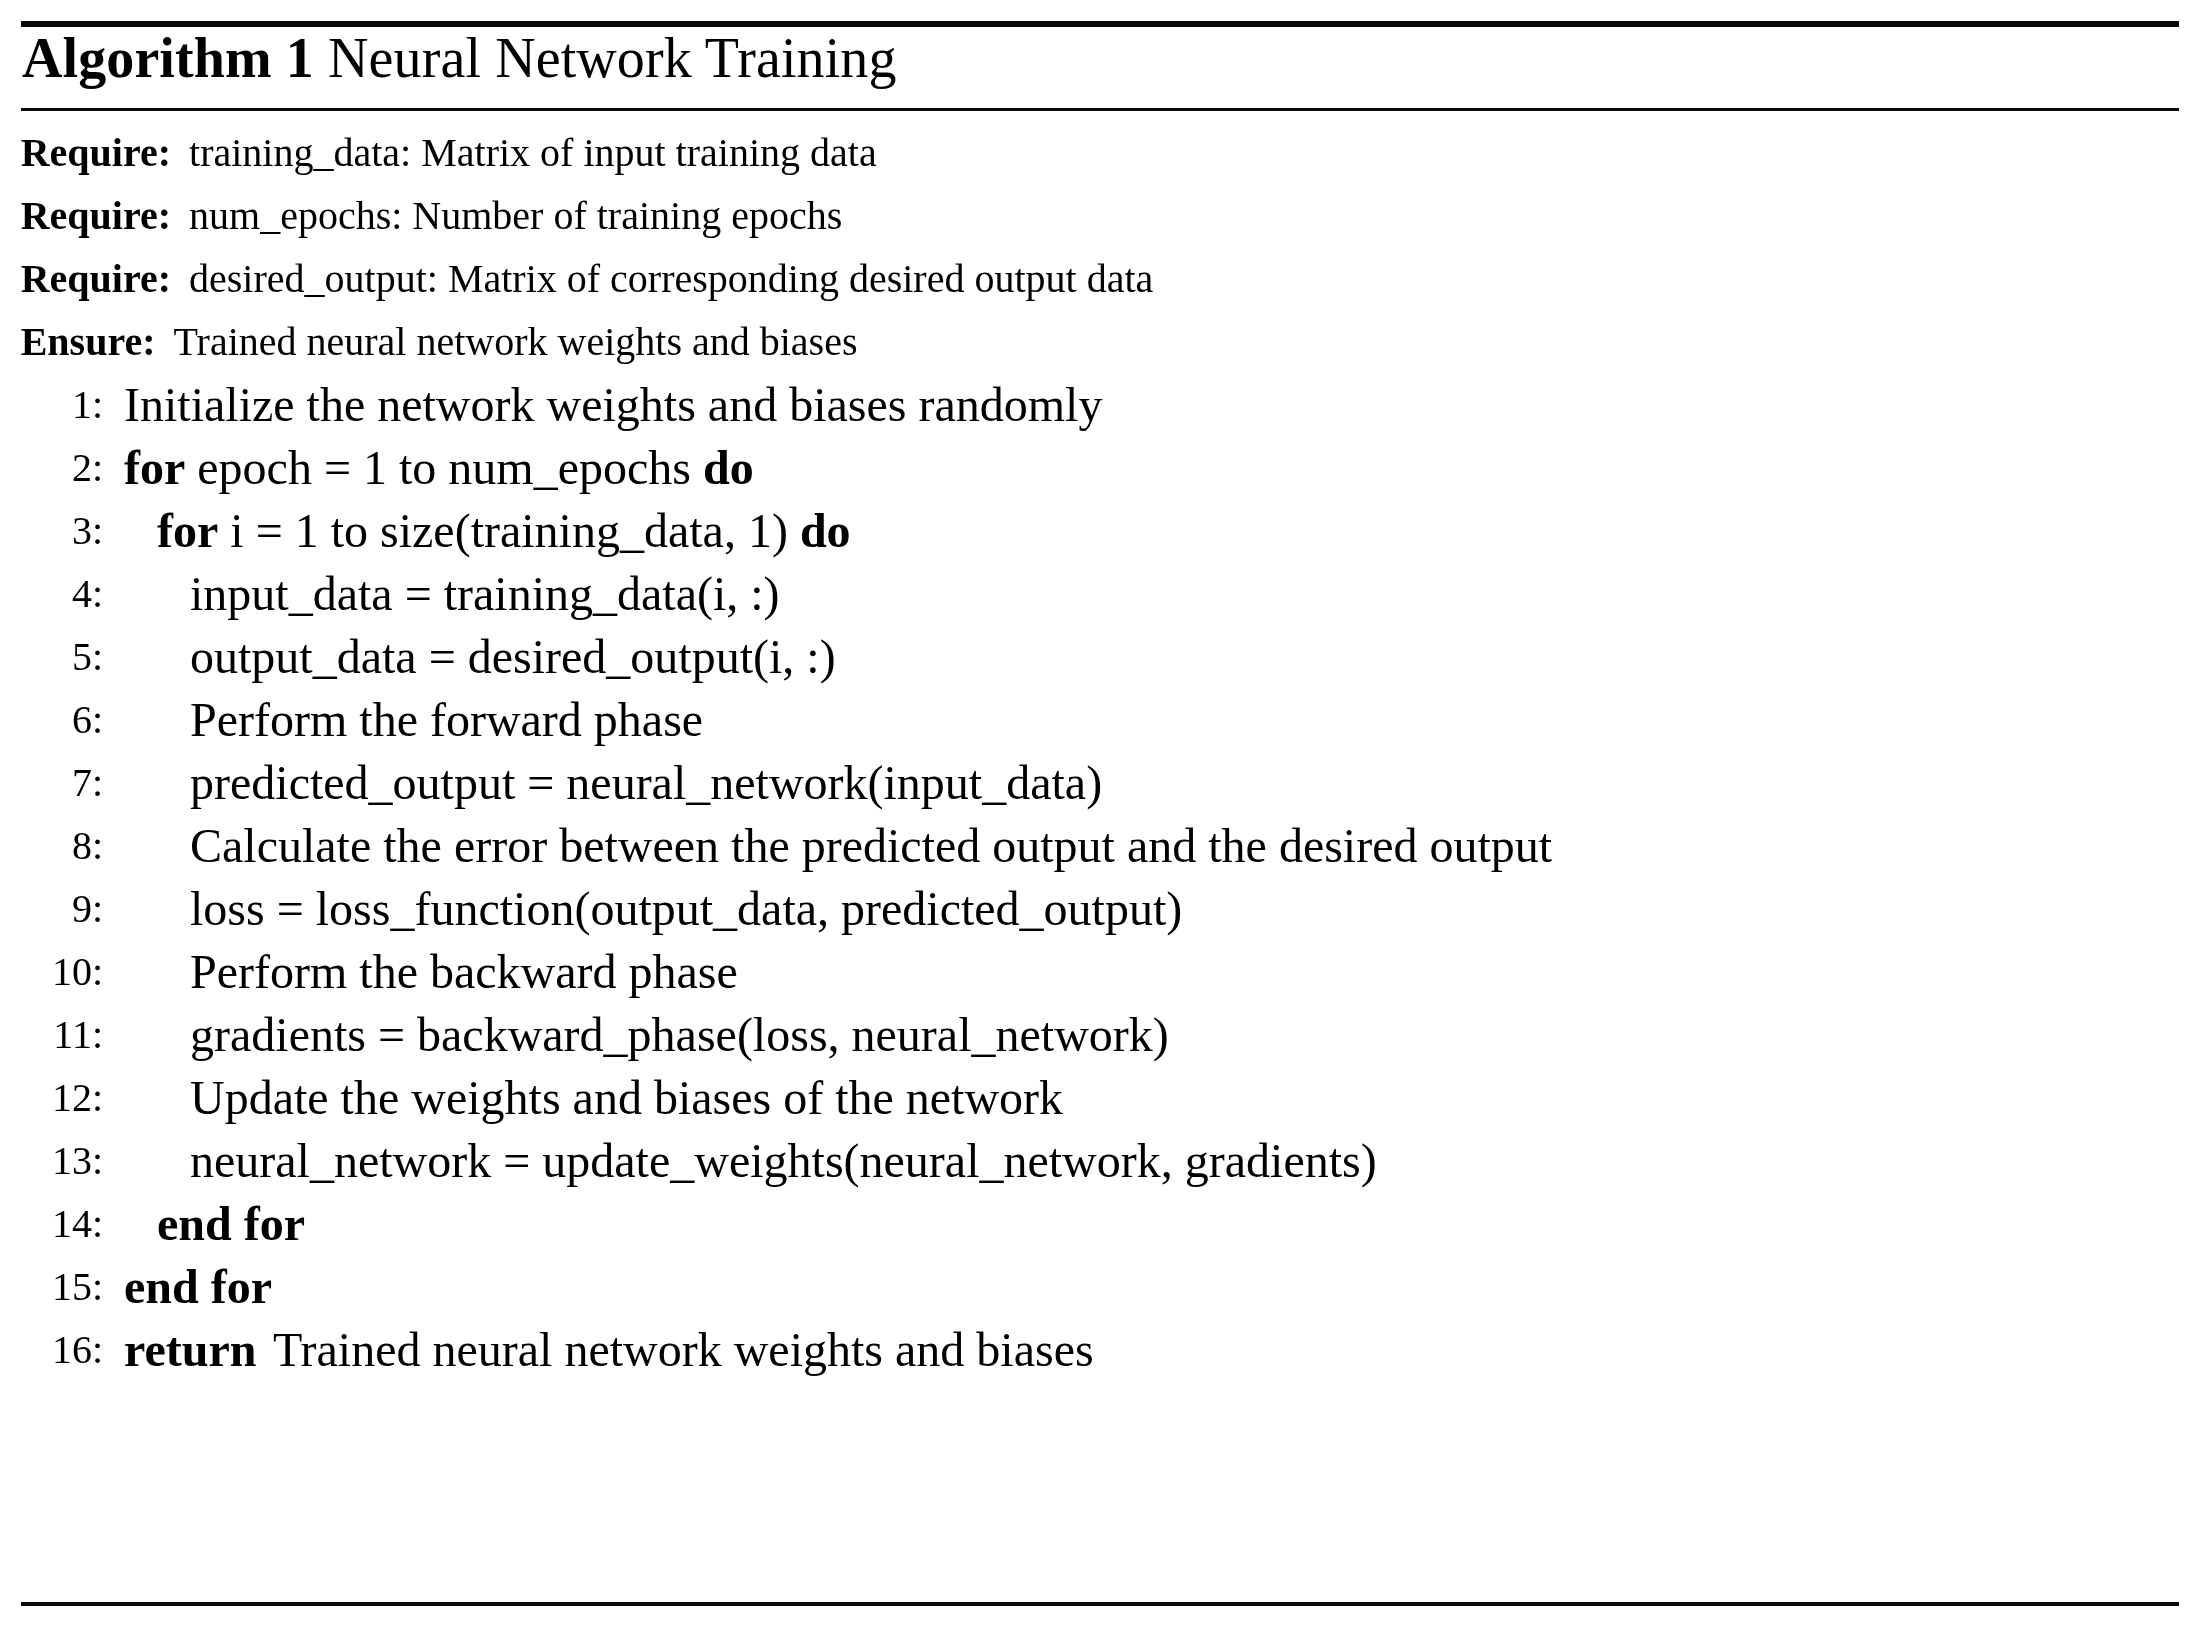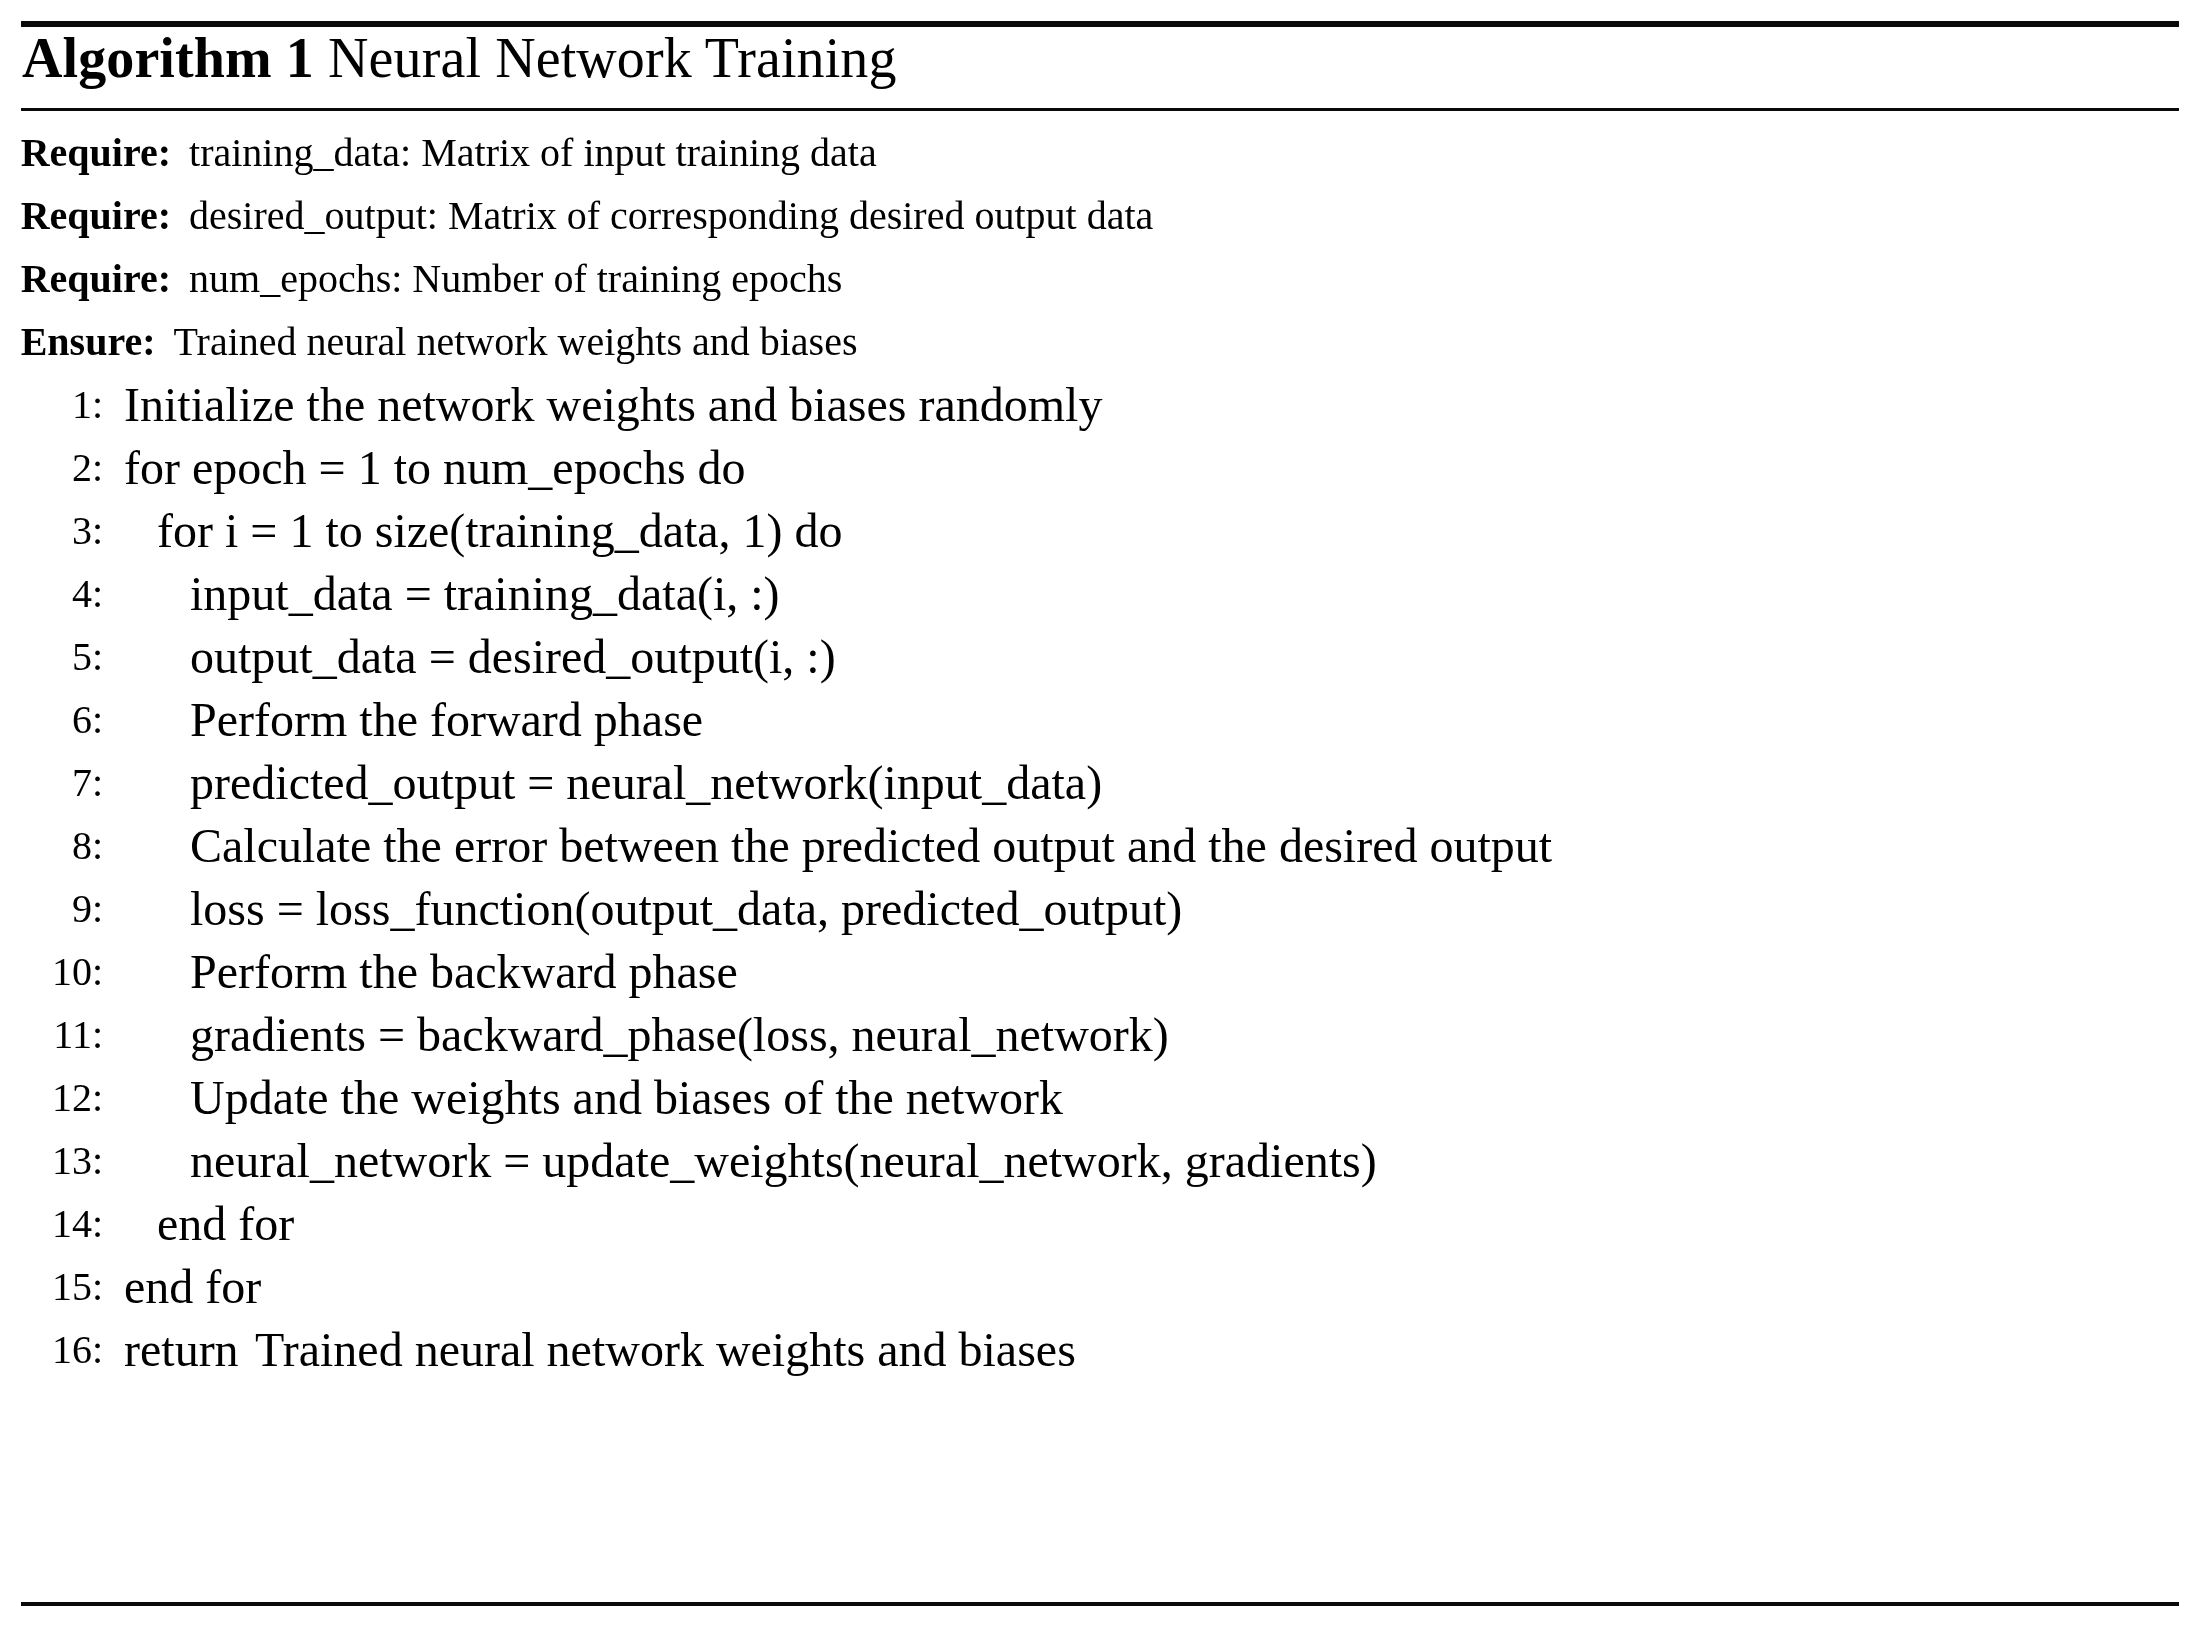--- a/index.html
+++ b/index.html
@@ -94,21 +94,21 @@
   }
   .algo-line .stmt {
     position: absolute;
     top: 0;
     left: 124px;
     line-height: 63px;
   }
   .algo-line.ind-1 .stmt { left: 157px; }
   .algo-line.ind-2 .stmt { left: 190px; }
 
-  .kw  { font-weight: normal; font-style: normal; }
+  .kw  { font-weight: bold; font-style: normal; }
   .var { font-weight: normal; }
   .rm  { font-style: normal; font-weight: normal; text-align: center; }
   .gap { display: inline-block; width: 16.5px; }
 </style>
 </head>
 <body>
 
 <div class="algorithm-block">
 
   <div class="rule rule-top"></div>
@@ -116,22 +116,22 @@
   <div class="algo-title">
     <span class="algo-label">Algorithm 1</span>
     <span class="algo-name">Neural Network Training</span>
   </div>
 
   <div class="rule rule-mid"></div>
 
   <div class="algo-body">
     <div id="req-container">
         <div class="req-row"><span class="req-kw">Require:</span><span class="req-txt">training_data: Matrix of input training data</span></div>
+        <div class="req-row"><span class="req-kw">Require:</span><span class="req-txt">num_epochs: Number of training epochs</span></div>
         <div class="req-row"><span class="req-kw">Require:</span><span class="req-txt">desired_output: Matrix of corresponding desired output data</span></div>
-        <div class="req-row"><span class="req-kw">Require:</span><span class="req-txt">num_epochs: Number of training epochs</span></div>
         <div class="req-row"><span class="req-kw">Ensure:</span><span class="req-txt">Trained neural network weights and biases</span></div>
       </div>
     <div id="lines-container">
         <div class="algo-line ind-0">
           <span class="ln">1:</span>
           <span class="stmt"><span class="rm">Initialize the network weights and biases randomly</span></span>
         </div>
         <div class="algo-line ind-0">
           <span class="ln">2:</span>
           <span class="stmt"><span class="kw">for</span> <span class="var">epoch</span><span class="rm"> = 1 to </span><span class="var">num_epochs</span> <span class="kw">do</span></span>

